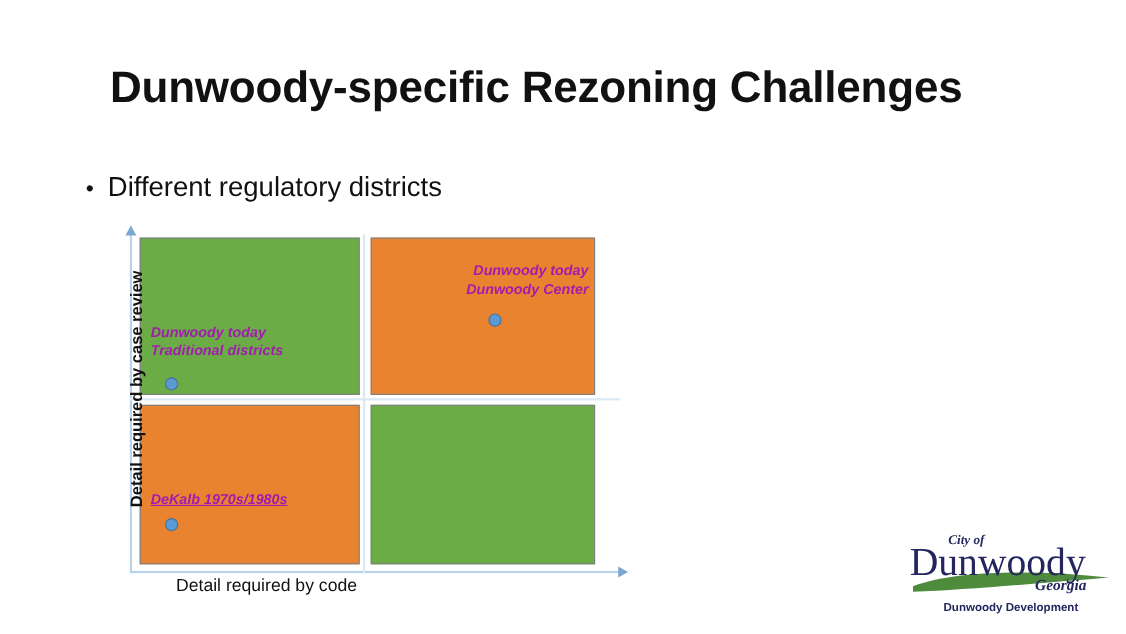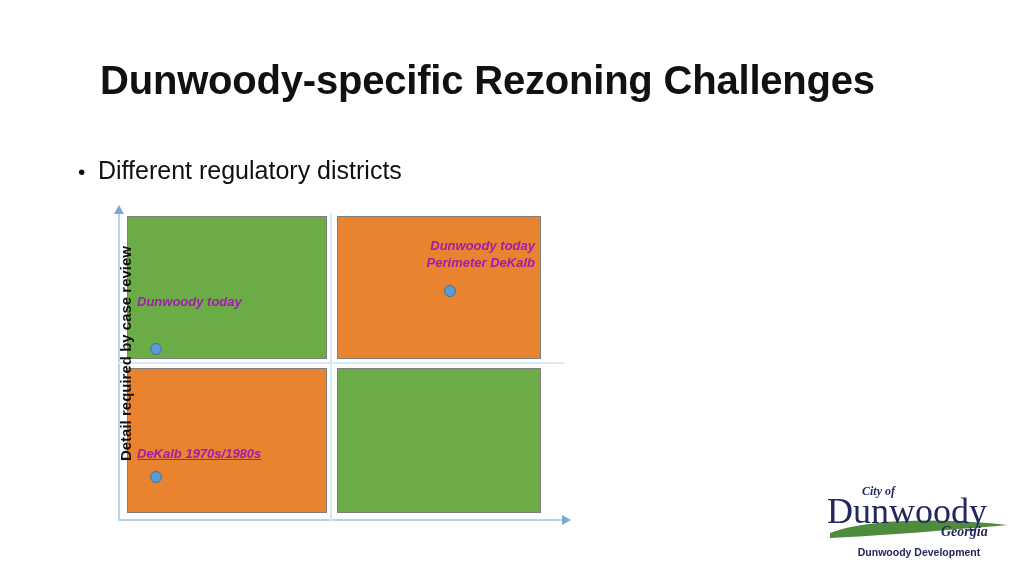--- a/index.html
+++ b/index.html
@@ -224,35 +224,37 @@
   <div class="divider-line" id="divider-horizontal"></div>
   <div class="divider-line" id="divider-vertical"></div>
 
   <div class="quad-box" id="quad-top-left" style="background:#6BAC46;"></div>
   <div class="quad-box" id="quad-top-right" style="background:#E98330;"></div>
   <div class="quad-box" id="quad-bottom-left" style="background:#E98330;"></div>
   <div class="quad-box" id="quad-bottom-right" style="background:#6BAC46;"></div>
 
   <div class="quad-label" id="label-traditional">
     <div>Dunwoody today</div>
+    <div>Traditional districts</div>
   </div>
 
   <div class="quad-label" id="label-perimeter">
     <div>Dunwoody today</div>
-    <div>Perimeter DeKalb</div>
+    <div>Dunwoody Center</div>
   </div>
 
   <div class="quad-label" id="label-dekalb">
     <div>DeKalb 1970s/1980s</div>
   </div>
 
   <div class="data-dot" id="dot-traditional"></div>
   <div class="data-dot" id="dot-perimeter"></div>
   <div class="data-dot" id="dot-dekalb"></div>
 
+  <div id="x-axis-title">Detail required by code</div>
   <div id="y-axis-title">Detail required by case review</div>
 </div>
 
 <div id="logo">
   <svg id="logo-svg" width="190" height="70" viewBox="0 0 190 70">
 
     <path d="M6 55 C 45 40, 120 40, 184 47 C 125 52, 55 58, 6 60 Z" fill="#4E8B3C"></path>
 
     <text x="38" y="17" font-family="'Liberation Serif', serif" font-size="12" font-style="italic" font-weight="bold" fill="#24265E">City of</text>
 

